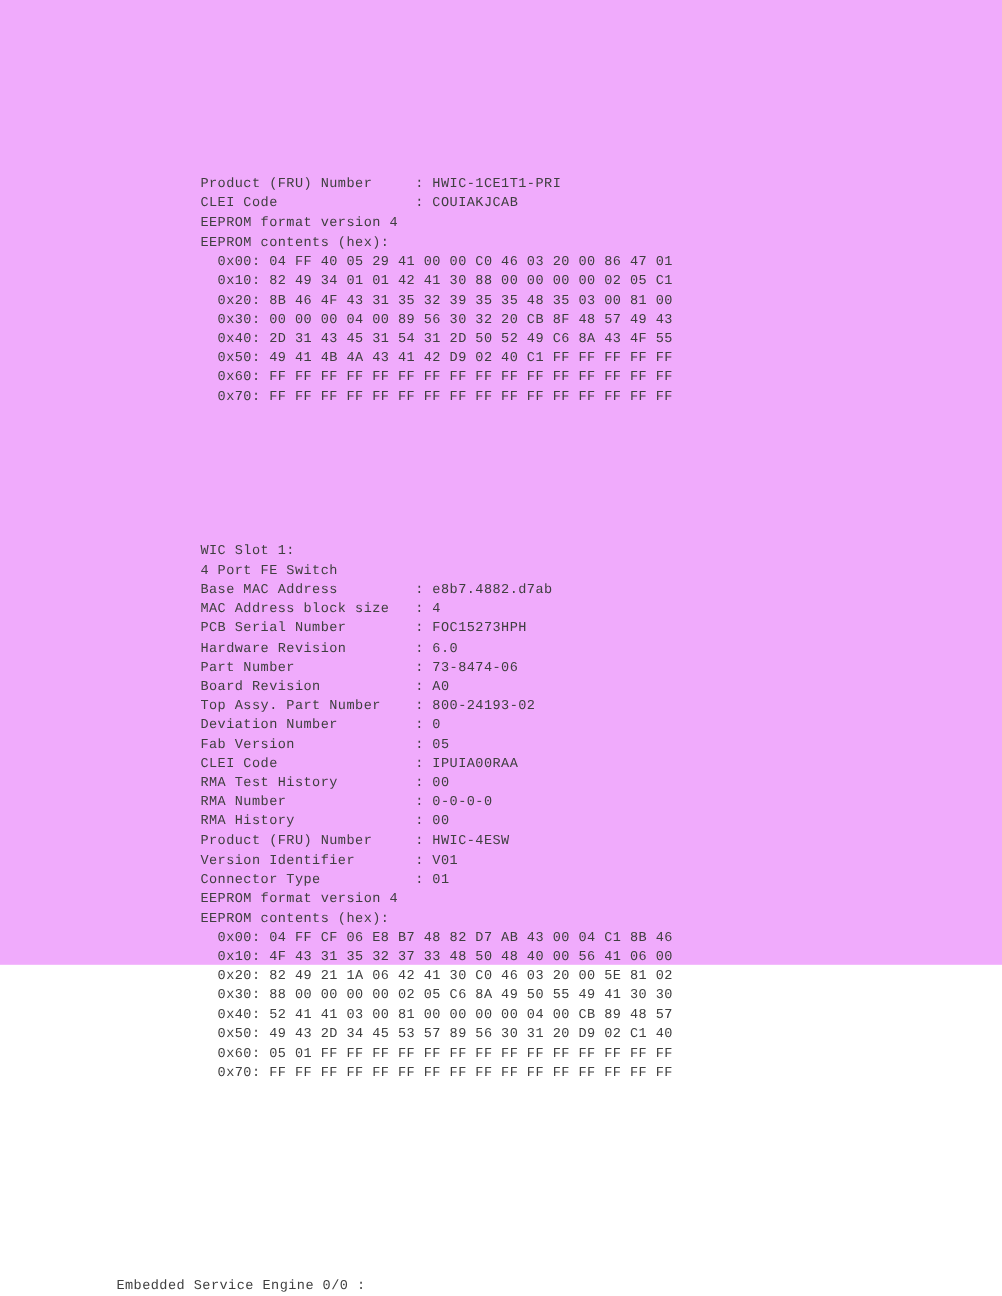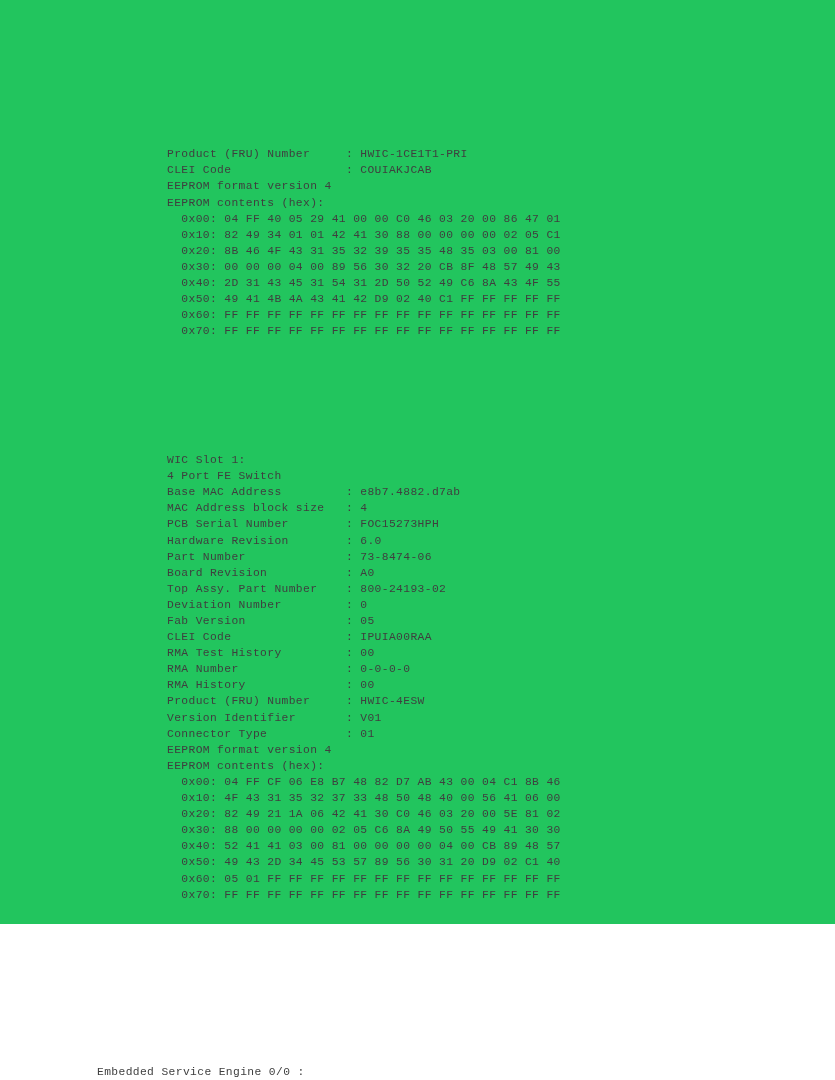--- a/index.html
+++ b/index.html
@@ -11,22 +11,22 @@
   body {
     width: 835px;
     height: 1080px;
     overflow: hidden;
     font-family: "Liberation Mono", "DejaVu Sans Mono", monospace;
     color: #3c3c3c;
   }
   .page {
     position: relative;
     width: 835px;
-    height: 924px;
-    background: #22c55e;
+    height: 804px;
+    background: #f0abfc;
   }
   .console {
     position: absolute;
     left: 97px;
     top: 98px;
     font-family: "Liberation Mono", "DejaVu Sans Mono", monospace;
     font-size: 11.3px;
     line-height: 16.1px;
     letter-spacing: 0.38px;
     color: #3f3f3f;

